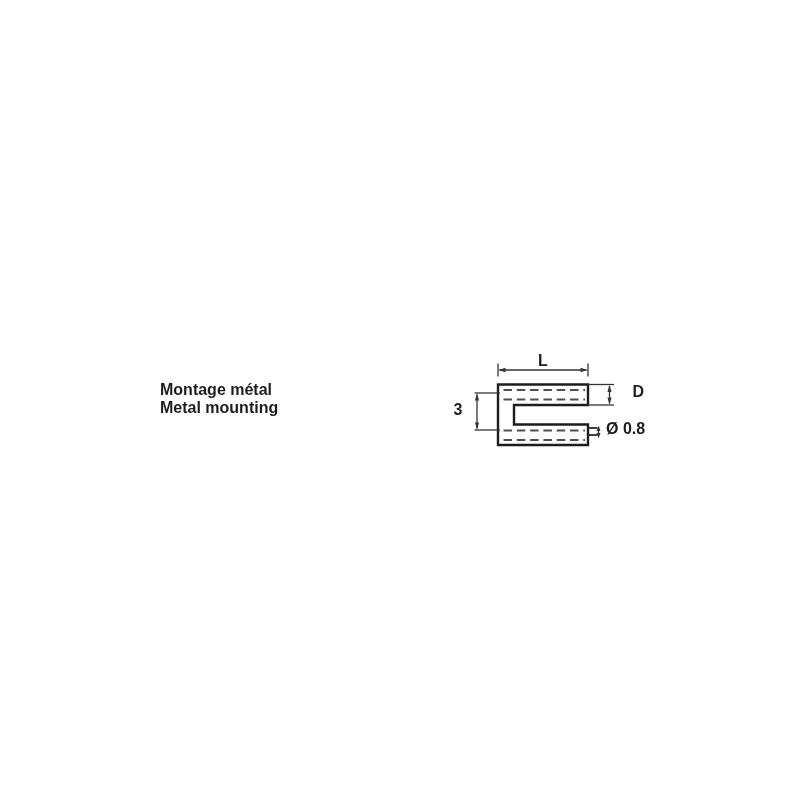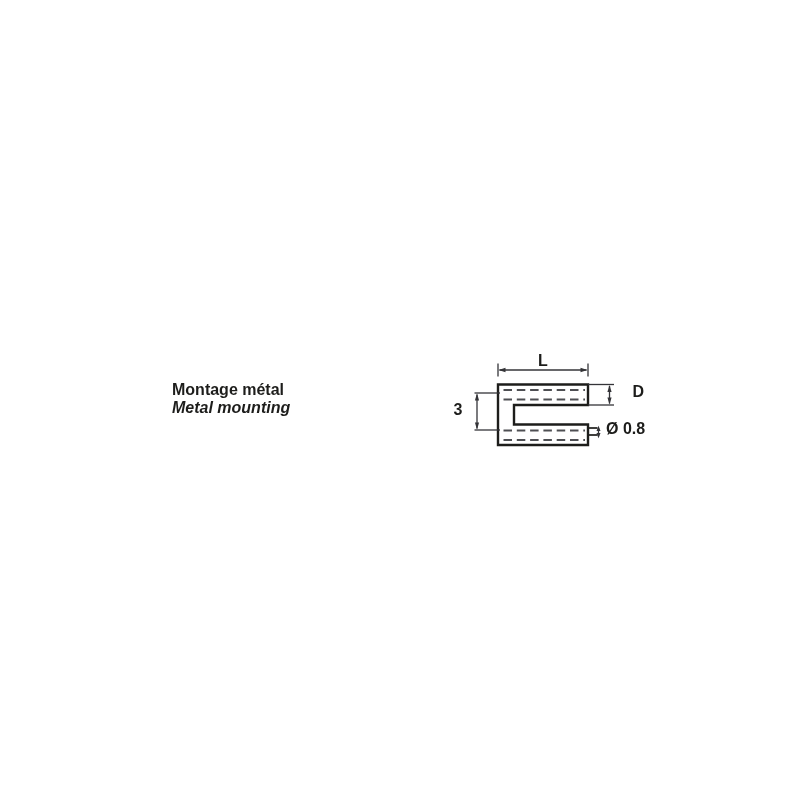--- a/index.html
+++ b/index.html
@@ -5,28 +5,28 @@
   html,body{margin:0;padding:0;background:#ffffff;}
   .page{
     position:relative;
     width:800px;height:800px;
     background:var(--page-bg,#ffffff);
     font-family:"Liberation Sans",sans-serif;
     overflow:hidden;
   }
   .caption{
     position:absolute;
-    left:172px;top:381px;
+    left:160px;top:381px;
     font-size:16px;
     line-height:17.5px;
     font-weight:bold;
     color:var(--text,#1d1d1b);
     white-space:nowrap;
   }
-  .caption-en{font-style:italic;}
+  .caption-en{}
   .drawing{
     position:absolute;
     left:440px;top:340px;
     width:230px;height:120px;
   }
   .outline{fill:none;stroke:var(--outline,#1d1d1b);stroke-width:2.4;stroke-linejoin:miter;}
   .hidden-line{fill:none;stroke:var(--hidden-line,#4e4f53);stroke-width:2.1;stroke-dasharray:8.5 4.8;}
   .wire{fill:none;stroke:var(--outline,#1d1d1b);stroke-width:1.7;}
   .dim{fill:none;stroke:var(--dimension-line,#343438);stroke-width:1.3;}
   .dim-arrow{fill:var(--dimension-line,#343438);stroke:none;}

